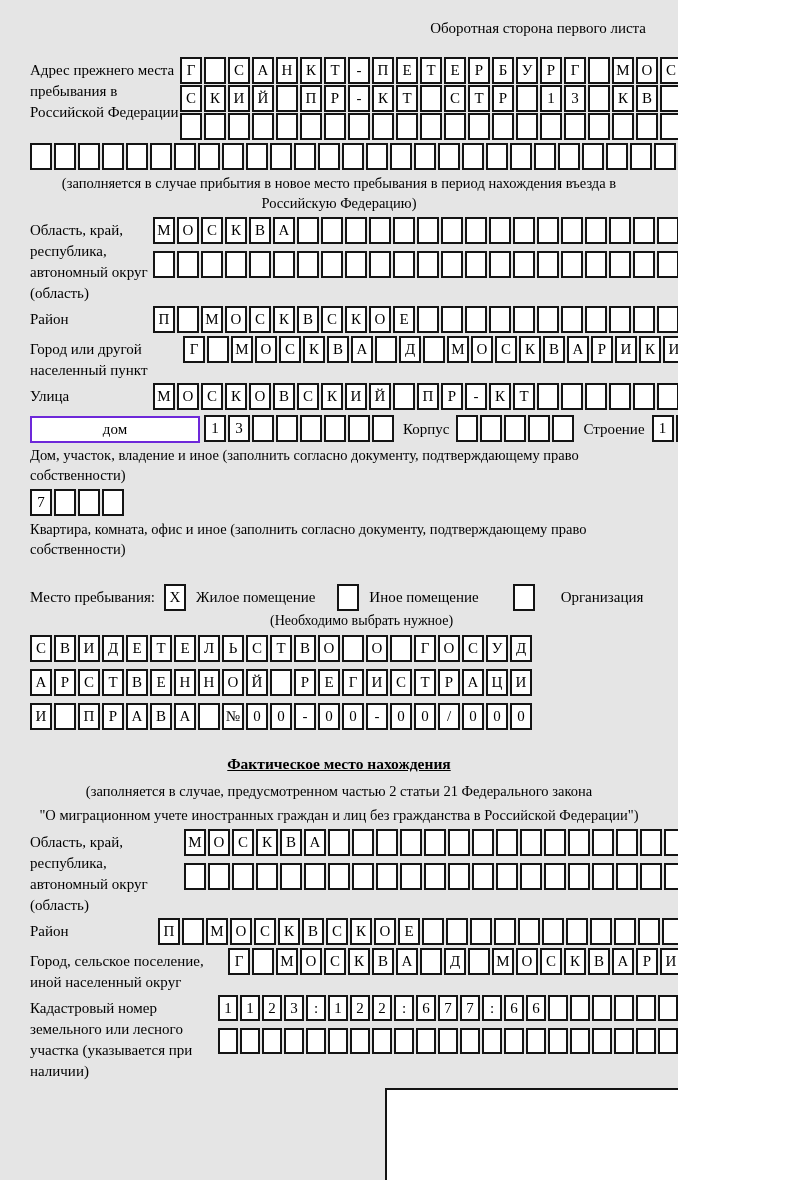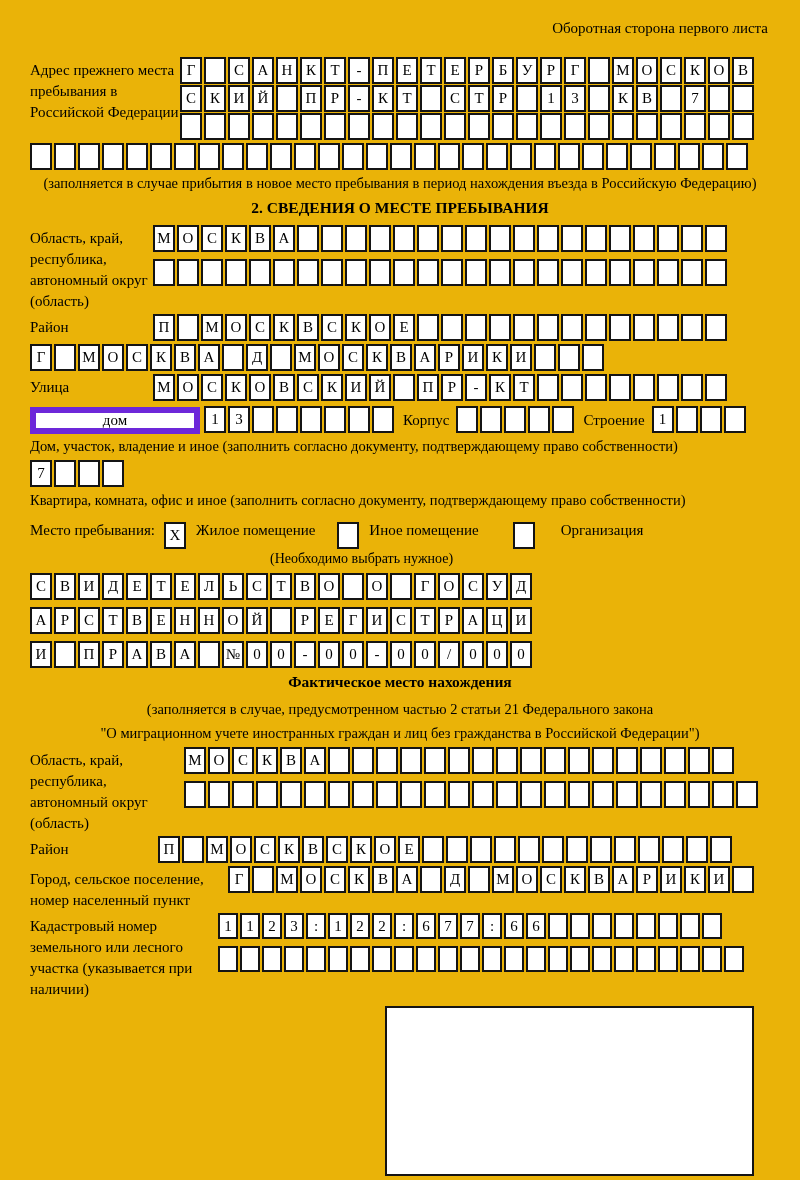--- a/index.html
+++ b/index.html
@@ -1,18 +1,18 @@
 <!DOCTYPE html>
 <html><head>
 <meta charset="utf-8">
 <style>
   html,body{margin:0;padding:0;background:#fff;}
   .page{
-    width:800px;height:1180px;box-sizing:border-box;position:relative;
-    background:#eab308;color:#000;overflow:hidden;
+    width:678px;height:1180px;box-sizing:border-box;position:relative;
+    background:#e5e5e5;color:#000;overflow:hidden;
     padding:16px 30px 0 30px;
     font-family:"Liberation Serif","DejaVu Serif",serif;
   }
   .hdr{text-align:right;font-size:15px;margin:4px 2px 20px 0;}
   .field{display:flex;align-items:flex-start;margin-bottom:2px;}
   .lbl{font-size:15px;line-height:21px;flex:none;padding-top:3px;}
   .rows{flex:1;}
   .boxrow{display:flex;margin-bottom:1px;}
   .cbox{
     display:inline-flex;flex:none;align-items:center;justify-content:center;
@@ -22,27 +22,27 @@
   .boxrow.small .cbox{width:20px;height:26px;}
   .gap6{margin-bottom:7px;}
   .fullrow{margin:1px 0 3px 0;}
   .note{font-size:14.5px;line-height:20px;margin:1px 0 4px 0;}
   .center{text-align:center;}
   .title{font-weight:bold;font-size:15.5px;text-align:center;margin:6px 0 8px 0;}
   .w150{width:150px;}.w123{width:123px;}.w153{width:153px;}.w224{width:224px;}
   .w154{width:154px;}.w128{width:128px;}.w198{width:198px;}.w188{width:188px;}
   .domrow{display:flex;align-items:center;margin:4px 0 2px 0;}
   .textbox{
-    box-sizing:border-box;border:6px solid #6d28d9;height:27px;flex:none;
+    box-sizing:border-box;border:2px solid #6d28d9;height:27px;flex:none;
     display:flex;align-items:center;justify-content:center;font-size:15px;
     margin-right:4px;background:#fff;
   }
   .tb170{width:170px;}.tb202{width:202px;}
   .inlbl{font-size:15px;line-height:27px;margin:0 7px;flex:none;}
-  .stayrow{display:flex;margin:12px 0 2px 0;font-size:15px;}
+  .stayrow{display:flex;align-items:center;margin:25px 0 2px 0;font-size:15px;}
   .stayrow .cbox{margin:0 10px 0 9px;}
   .choose{font-size:14px;margin:1px 0 6px 240px;}
   .stamp{margin-left:338px;width:402px;margin-top:6px;}
   .stampbox{width:365px;height:166px;border:2px solid #141414;margin:0 auto 8px auto;background:#fff;}
   .subnote{font-size:14.5px;line-height:21px;text-align:center;margin:0 0 3px 0;}
 </style>
 </head>
 <body>
 
 <div class="page">
@@ -159,21 +159,20 @@
       <div class="cbox"></div>
       <div class="cbox"></div>
       <div class="cbox"></div>
       <div class="cbox"></div>
       <div class="cbox"></div>
       <div class="cbox"></div>
       <div class="cbox"></div>
     </div>
   <div class="note center">(заполняется в случае прибытия в новое место пребывания в период нахождения въезда в Российскую Федерацию)</div>
 
-  <div class="title">2. СВЕДЕНИЯ О МЕСТЕ ПРЕБЫВАНИЯ</div>
 
   <div class="field">
     <div class="lbl w123">Область, край, республика, автономный округ (область)</div>
     <div class="rows">
       <div class="boxrow gap6">
           <div class="cbox">М</div>
           <div class="cbox">О</div>
           <div class="cbox">С</div>
           <div class="cbox">К</div>
           <div class="cbox">В</div>
@@ -250,20 +249,21 @@
         <div class="cbox"></div>
         <div class="cbox"></div>
         <div class="cbox"></div>
         <div class="cbox"></div>
         <div class="cbox"></div>
         <div class="cbox"></div>
       </div>
   </div>
 
   <div class="field">
+    <div class="lbl w153">Город или другой населенный пункт</div>
     <div class="boxrow">
         <div class="cbox">Г</div>
         <div class="cbox"></div>
         <div class="cbox">М</div>
         <div class="cbox">О</div>
         <div class="cbox">С</div>
         <div class="cbox">К</div>
         <div class="cbox">В</div>
         <div class="cbox">А</div>
         <div class="cbox"></div>
@@ -435,21 +435,21 @@
           <div class="cbox">0</div>
           <div class="cbox">0</div>
           <div class="cbox">/</div>
           <div class="cbox">0</div>
           <div class="cbox">0</div>
           <div class="cbox">0</div>
         </div>
     </div>
   </div>
 
-  <div class="title" style="margin-top:4px;">Фактическое место нахождения</div>
+  <div class="title" style="margin-top:24px;text-decoration:underline;">Фактическое место нахождения</div>
   <div class="subnote">(заполняется в случае, предусмотренном частью 2 статьи 21 Федерального закона</div>
   <div class="subnote">"О миграционном учете иностранных граждан и лиц без гражданства в Российской Федерации")</div>
 
   <div class="field">
     <div class="lbl w154">Область, край, республика, автономный округ (область)</div>
     <div class="rows">
       <div class="boxrow gap6">
           <div class="cbox">М</div>
           <div class="cbox">О</div>
           <div class="cbox">С</div>
@@ -527,21 +527,21 @@
         <div class="cbox"></div>
         <div class="cbox"></div>
         <div class="cbox"></div>
         <div class="cbox"></div>
         <div class="cbox"></div>
         <div class="cbox"></div>
       </div>
   </div>
 
   <div class="field">
-    <div class="lbl w198">Город, сельское поселение, номер населенный пункт</div>
+    <div class="lbl w198">Город, сельское поселение, иной населенный округ</div>
     <div class="boxrow">
         <div class="cbox">Г</div>
         <div class="cbox"></div>
         <div class="cbox">М</div>
         <div class="cbox">О</div>
         <div class="cbox">С</div>
         <div class="cbox">К</div>
         <div class="cbox">В</div>
         <div class="cbox">А</div>
         <div class="cbox"></div>

